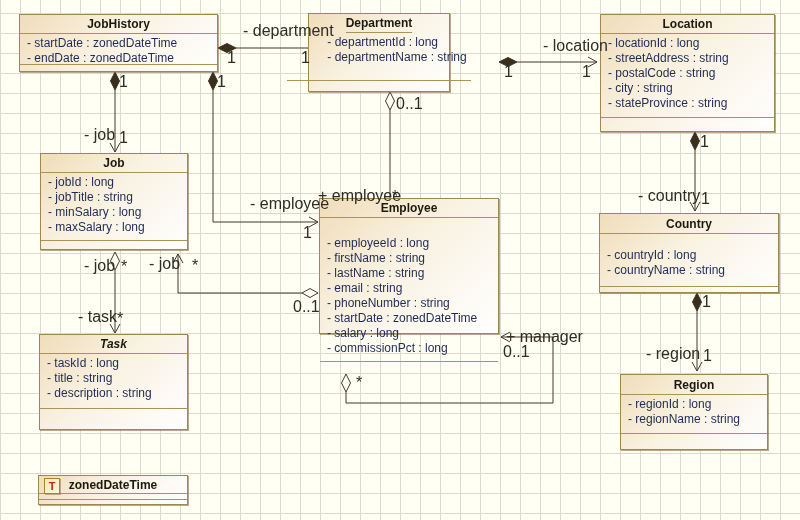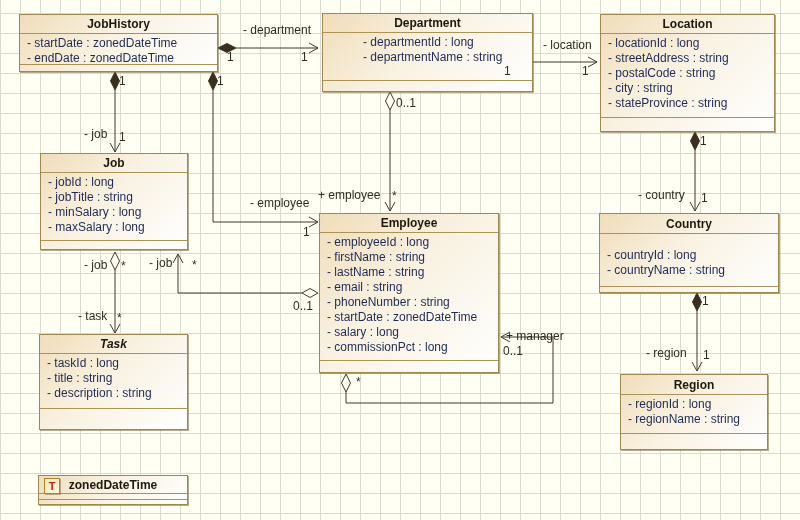--- a/index.html
+++ b/index.html
@@ -30,21 +30,21 @@
     align-items:center;justify-content:center;position:relative;
   }
   .ttl.abstract{font-style:italic;}
   .attrs{
     flex:0 0 auto;box-sizing:border-box;border-bottom:1px solid #ab9258;
     padding:2px 4px 0 7px;font-size:12px;line-height:15px;color:#1f2a55;
     overflow:hidden;white-space:nowrap;
   }
   .empty{flex:1 1 auto;}
   .thin{flex:0 0 auto;border-bottom:1px solid #ab9258;}
-  .lbl{position:absolute;font-size:12px;line-height:13px;color:#2e2c24;white-space:nowrap;}
+  .lbl{position:absolute;font-size:16px;line-height:13px;color:#2e2c24;white-space:nowrap;}
   .ticon{
     position:absolute;left:5px;top:2px;width:14px;height:14px;
     border:1px solid #a88428;background:linear-gradient(135deg,#f6e7b0,#fdf7df);
     color:#c42222;font-size:11px;font-weight:bold;line-height:14px;text-align:center;
     box-shadow:1px 1px 0 rgba(122,100,52,.45);
   }
 </style>
 </head>
 <body>
 
@@ -105,21 +105,21 @@
 
   <div class="cls" style="left:19px;top:14px;width:199px;height:58px;">
     <div class="ttl" style="height:18px;">JobHistory</div>
     <div class="attrs" style="height:31px;">
       <div>- startDate : zonedDateTime</div>
       <div>- endDate : zonedDateTime</div>
     </div>
     <div class="empty"></div>
   </div>
 
-  <div class="cls" style="left:322px;top:13px;width:211px;height:79px;">
+  <div class="cls" style="left:308px;top:13px;width:142px;height:79px;align-items:center;">
     <div class="ttl" style="height:18px;">Department</div>
     <div class="attrs" style="height:48px;padding-left:40px;">
       <div>- departmentId : long</div>
       <div>- departmentName : string</div>
     </div>
     <div class="empty"></div>
   </div>
 
   <div class="cls" style="left:600px;top:14px;width:175px;height:118px;">
     <div class="ttl" style="height:18px;">Location</div>
@@ -137,21 +137,21 @@
     <div class="ttl" style="height:18px;">Job</div>
     <div class="attrs" style="height:68px;">
       <div>- jobId : long</div>
       <div>- jobTitle : string</div>
       <div>- minSalary : long</div>
       <div>- maxSalary : long</div>
     </div>
     <div class="empty"></div>
   </div>
 
-  <div class="cls" style="left:319px;top:213px;width:180px;height:160px;">
+  <div class="cls" style="left:319px;top:198px;width:180px;height:136px;gap:16px;">
     <div class="ttl" style="height:18px;">Employee</div>
     <div class="attrs" style="height:128px;">
       <div>- employeeId : long</div>
       <div>- firstName : string</div>
       <div>- lastName : string</div>
       <div>- email : string</div>
       <div>- phoneNumber : string</div>
       <div>- startDate : zonedDateTime</div>
       <div>- salary : long</div>
       <div>- commissionPct : long</div>

